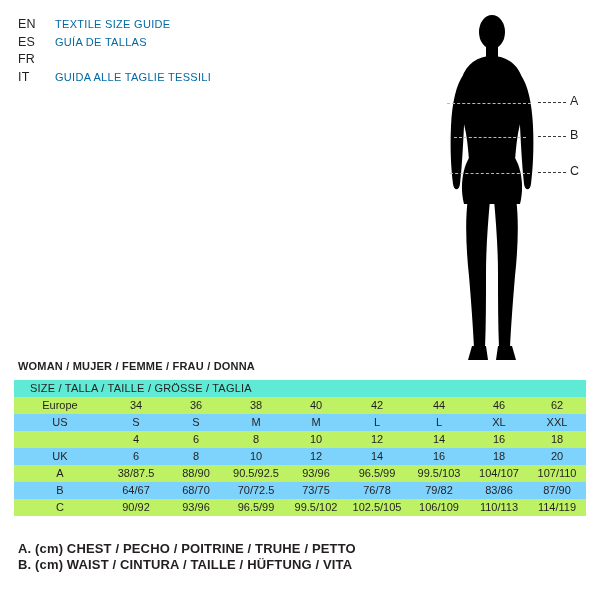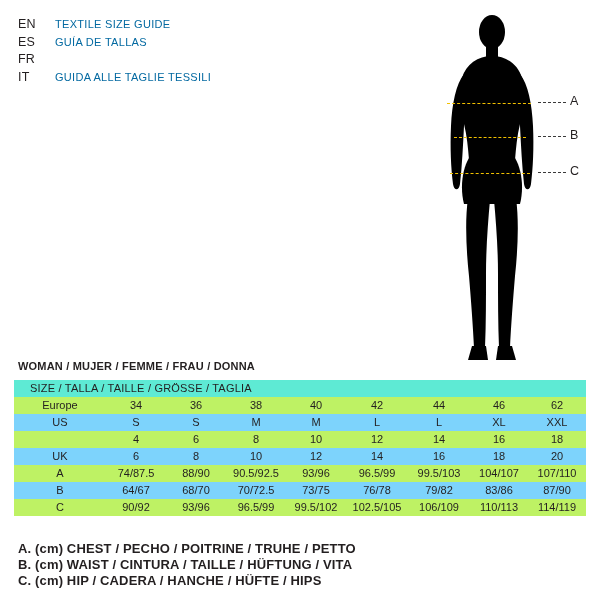--- a/index.html
+++ b/index.html
@@ -281,21 +281,21 @@
           <td>10</td>
           <td>12</td>
           <td>14</td>
           <td>16</td>
           <td>18</td>
           <td>20</td>
         </tr>
 
         <tr class="shade">
           <td class="rowhead">A</td>
-          <td>74/87.5</td>
+          <td>38/87.5</td>
           <td>88/90</td>
           <td>90.5/92.5</td>
           <td>93/96</td>
           <td>96.5/99</td>
           <td>99.5/103</td>
           <td>104/107</td>
           <td>107/110</td>
         </tr>
 
         <tr class="plain">
@@ -321,16 +321,15 @@
           <td>110/113</td>
           <td>114/119</td>
         </tr>
       </tbody>
     </table>
   </div>
 
   <div class="legend">
     <div class="legend-row">A. (cm) CHEST / PECHO / POITRINE / TRUHE / PETTO</div>
     <div class="legend-row">B. (cm) WAIST / CINTURA / TAILLE / HÜFTUNG / VITA</div>
-    <div class="legend-row">C. (cm) HIP / CADERA / HANCHE / HÜFTE / HIPS</div>
   </div>
 
 </div>
 
 </body></html>

